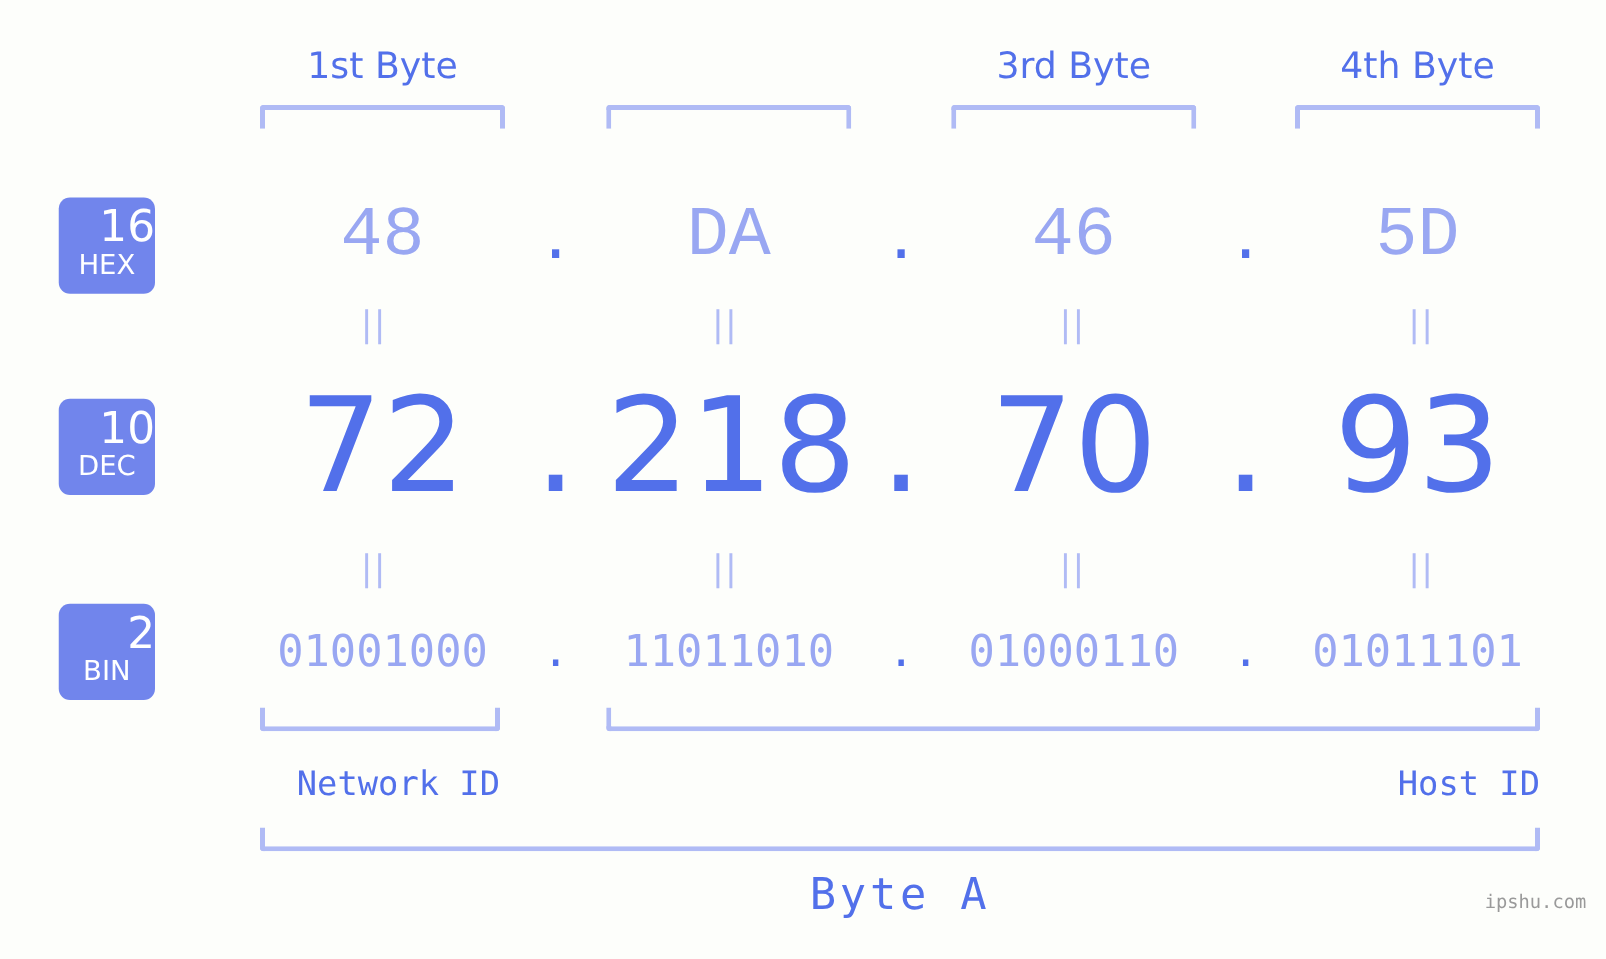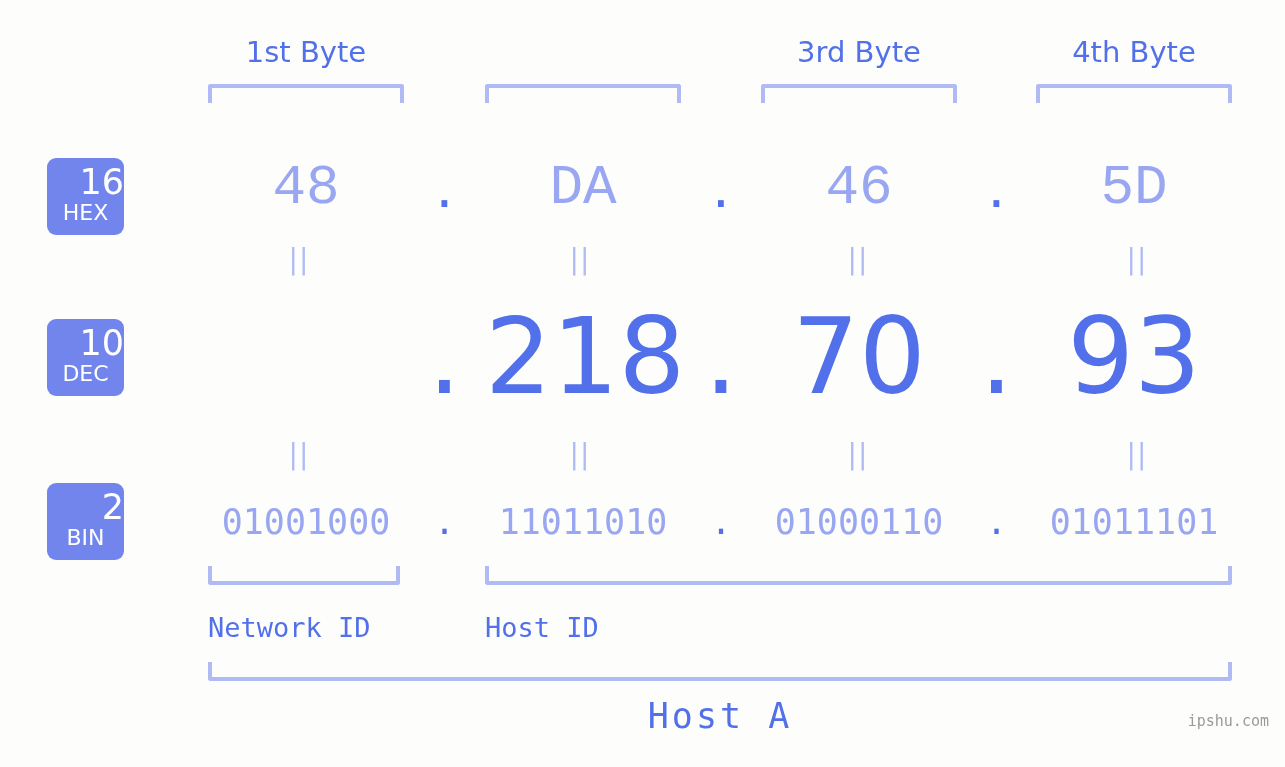--- a/index.html
+++ b/index.html
@@ -134,21 +134,21 @@
     font-size: 28px;
     line-height: 30px;
     color: #b0bbf5;
     font-family: "DejaVu Sans", sans-serif;
     letter-spacing: 1px;
   }
 
   
   .id-label {
     position: absolute;
-    text-align: left;
+    text-align: right;
     font-size: 27px;
     line-height: 34px;
     color: #5270ea;
     font-family: "DejaVu Sans Mono", monospace;
     white-space: nowrap;
   }
 
   .class-label {
     position: absolute;
     text-align: center;
@@ -207,20 +207,21 @@
     <div class="dot" style="left:957px; width:79px;">.</div>
     <div class="cell" style="left:1036px; width:196px;">5D</div>
   </div>
 
   <div class="eqmark" style="left:287px; top:245px;">||</div>
   <div class="eqmark" style="left:568px; top:245px;">||</div>
   <div class="eqmark" style="left:846px; top:245px;">||</div>
   <div class="eqmark" style="left:1125px; top:245px;">||</div>
 
   <div class="row dec-row" style="top:297px; height:120px;">
+    <div class="cell" style="left:208px; width:196px;">72</div>
     <div class="dot" style="left:404px; width:81px;">.</div>
     <div class="cell" style="left:485px; width:196px;">218</div>
     <div class="dot" style="left:681px; width:80px;">.</div>
     <div class="cell" style="left:761px; width:196px;">70</div>
     <div class="dot" style="left:957px; width:79px;">.</div>
     <div class="cell" style="left:1036px; width:196px;">93</div>
   </div>
 
   <div class="eqmark" style="left:287px; top:440px;">||</div>
   <div class="eqmark" style="left:568px; top:440px;">||</div>
@@ -237,17 +238,17 @@
     <div class="cell" style="left:1028px; width:212px;">01011101</div>
   </div>
 
   <div class="bracket-bottom" style="left:208px; top:566px; width:192px;"></div>
   <div class="bracket-bottom" style="left:485px; top:566px; width:747px;"></div>
 
   <div class="id-label" style="left:208px; top:611px; width:192px;">Network ID</div>
   <div class="id-label" style="left:485px; top:611px; width:747px;">Host ID</div>
 
   <div class="bracket-bottom" style="left:208px; top:662px; width:1024px;"></div>
-  <div class="class-label" style="left:208px; top:694px; width:1024px;">Host A</div>
+  <div class="class-label" style="left:208px; top:694px; width:1024px;">Byte A</div>
 
   <div class="watermark">ipshu.com</div>
 
 </div>
 
 </body></html>

